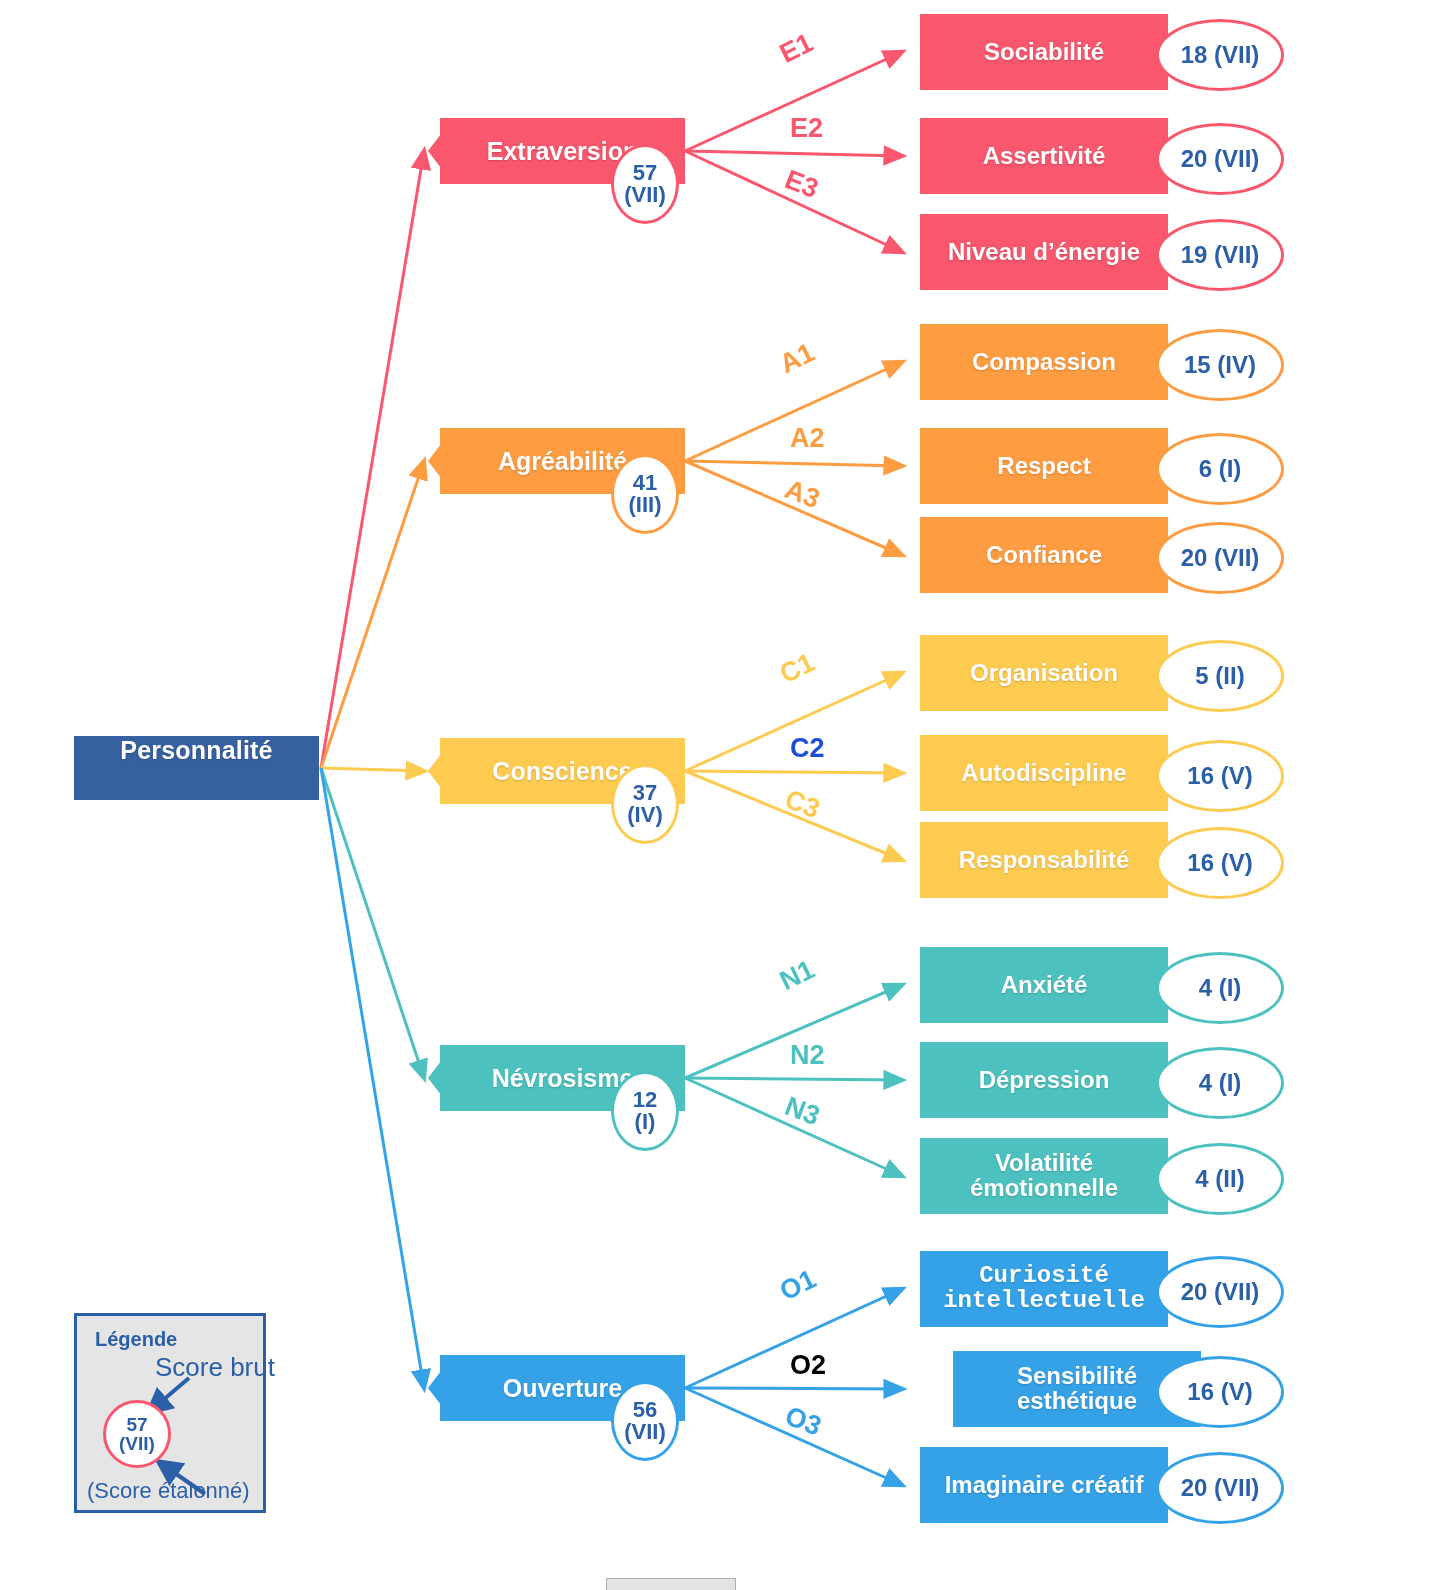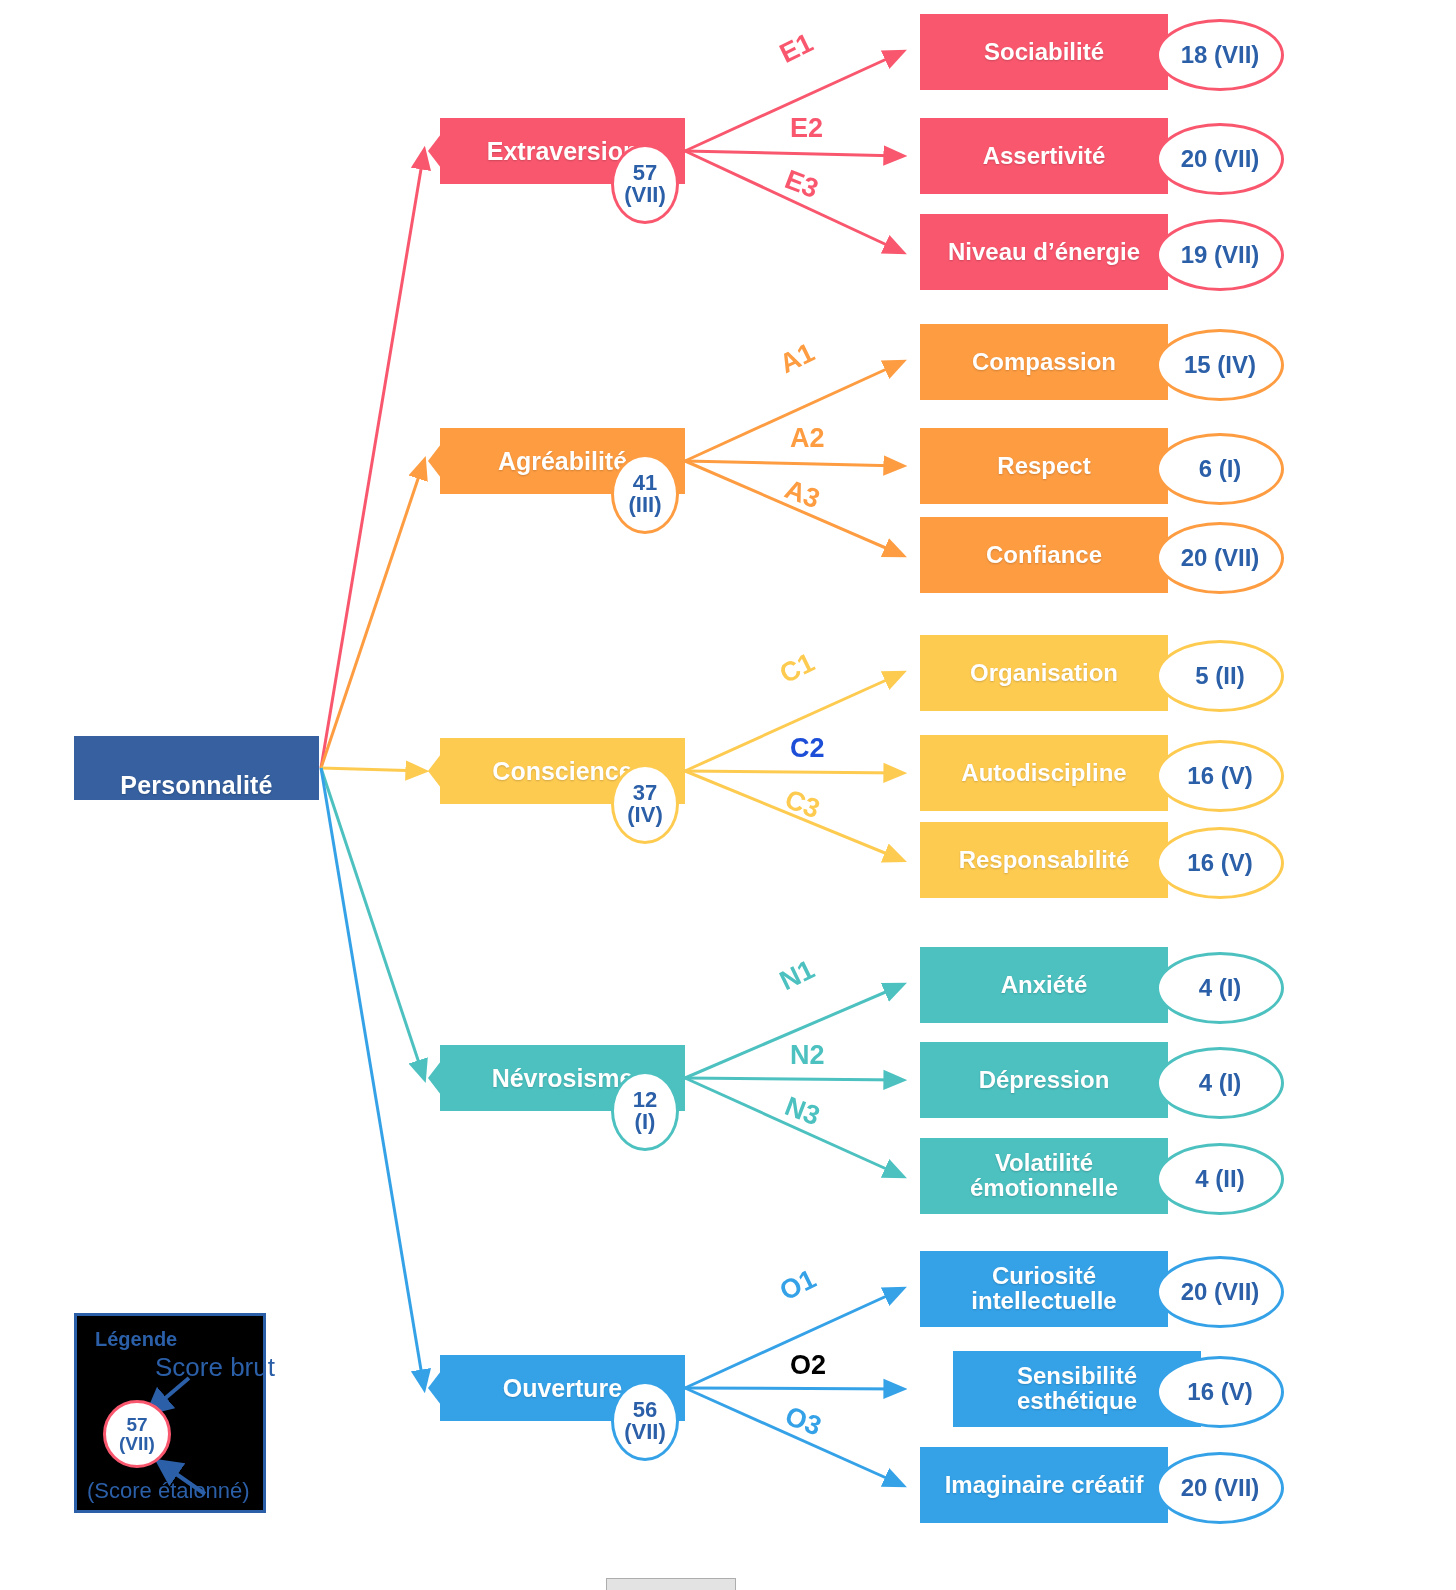--- a/index.html
+++ b/index.html
@@ -6,21 +6,21 @@
   body{
     font-family:"Liberation Sans","DejaVu Sans",sans-serif;
     width:1456px;height:1590px;position:relative;overflow:hidden;
   }
   #stage{position:absolute;left:0;top:0;width:1456px;height:1590px;}
   svg.edges{position:absolute;left:0;top:0;width:1456px;height:1590px;pointer-events:none;}
 
   
   .root-box{
     position:absolute;left:74px;top:736px;width:245px;height:64px;
-    background:#36609F;display:flex;align-items:flex-end;justify-content:center;
+    background:#36609F;display:flex;align-items:flex-start;justify-content:center;
   }
   .root-box span{
     color:#ffffff;font-size:25px;font-weight:bold;letter-spacing:.2px;
     text-shadow:0 1px 2px rgba(0,0,0,.18);
   }
 
   
   .domain{
     position:absolute;width:245px;height:66px;
     display:flex;align-items:center;justify-content:center;
@@ -68,21 +68,21 @@
   
   .blabel{
     position:absolute;font-size:27px;font-weight:bold;white-space:nowrap;
   }
   .blabel.r1{transform:rotate(-26deg);}
   .blabel.r3{transform:rotate(21deg);}
 
   
   .legend{
     position:absolute;left:74px;top:1313px;width:192px;height:200px;
-    background:#000000;border:3px solid #2B5FA8;box-sizing:border-box;
+    background:#e5e5e5;border:3px solid #2B5FA8;box-sizing:border-box;
   }
   .legend .ltitle{
     position:absolute;left:18px;top:12px;color:#2B5FA8;
     font-size:20px;font-weight:bold;
   }
   .legend .lbrut{
     position:absolute;left:78px;top:36px;color:#2B5FA8;
     font-size:26px;white-space:nowrap;
   }
   .legend .letal{
@@ -273,21 +273,21 @@
       </div>
       <div class="blabel r3" style="left: 785px; top: 1096px; color: rgb(76, 193, 192);">N3</div>
       <div class="domain" style="left: 440px; top: 1355px; background: rgb(53, 162, 232); color: rgb(53, 162, 232);">
         <div class="notch"></div>
         <span class="dlabel">Ouverture</span>
         <div class="dscore" style="border-color:#35A2E8">
           <b>56</b>
           <i>(VII)</i>
         </div>
       </div>
-      <div class="facet" style="top: 1251px; background: rgb(53, 162, 232);">
+      <div class="facet" style="top: 1251px; background: rgb(53, 162, 232); font-family: Liberation Mono, monospace;">
         <span class="flabel two">Curiosité intellectuelle</span>
       </div>
       <div class="fscore" style="top: 1256px; border-color: rgb(53, 162, 232);">
         <span>20 (VII)</span>
       </div>
       <div class="blabel r1" style="left: 780px; top: 1270px; color: rgb(53, 162, 232);">O1</div>
       <div class="facet" style="top: 1351px; background: rgb(53, 162, 232); margin-left: 33px;">
         <span class="flabel two">Sensibilité esthétique</span>
       </div>
       <div class="fscore" style="top: 1356px; border-color: rgb(53, 162, 232);">

